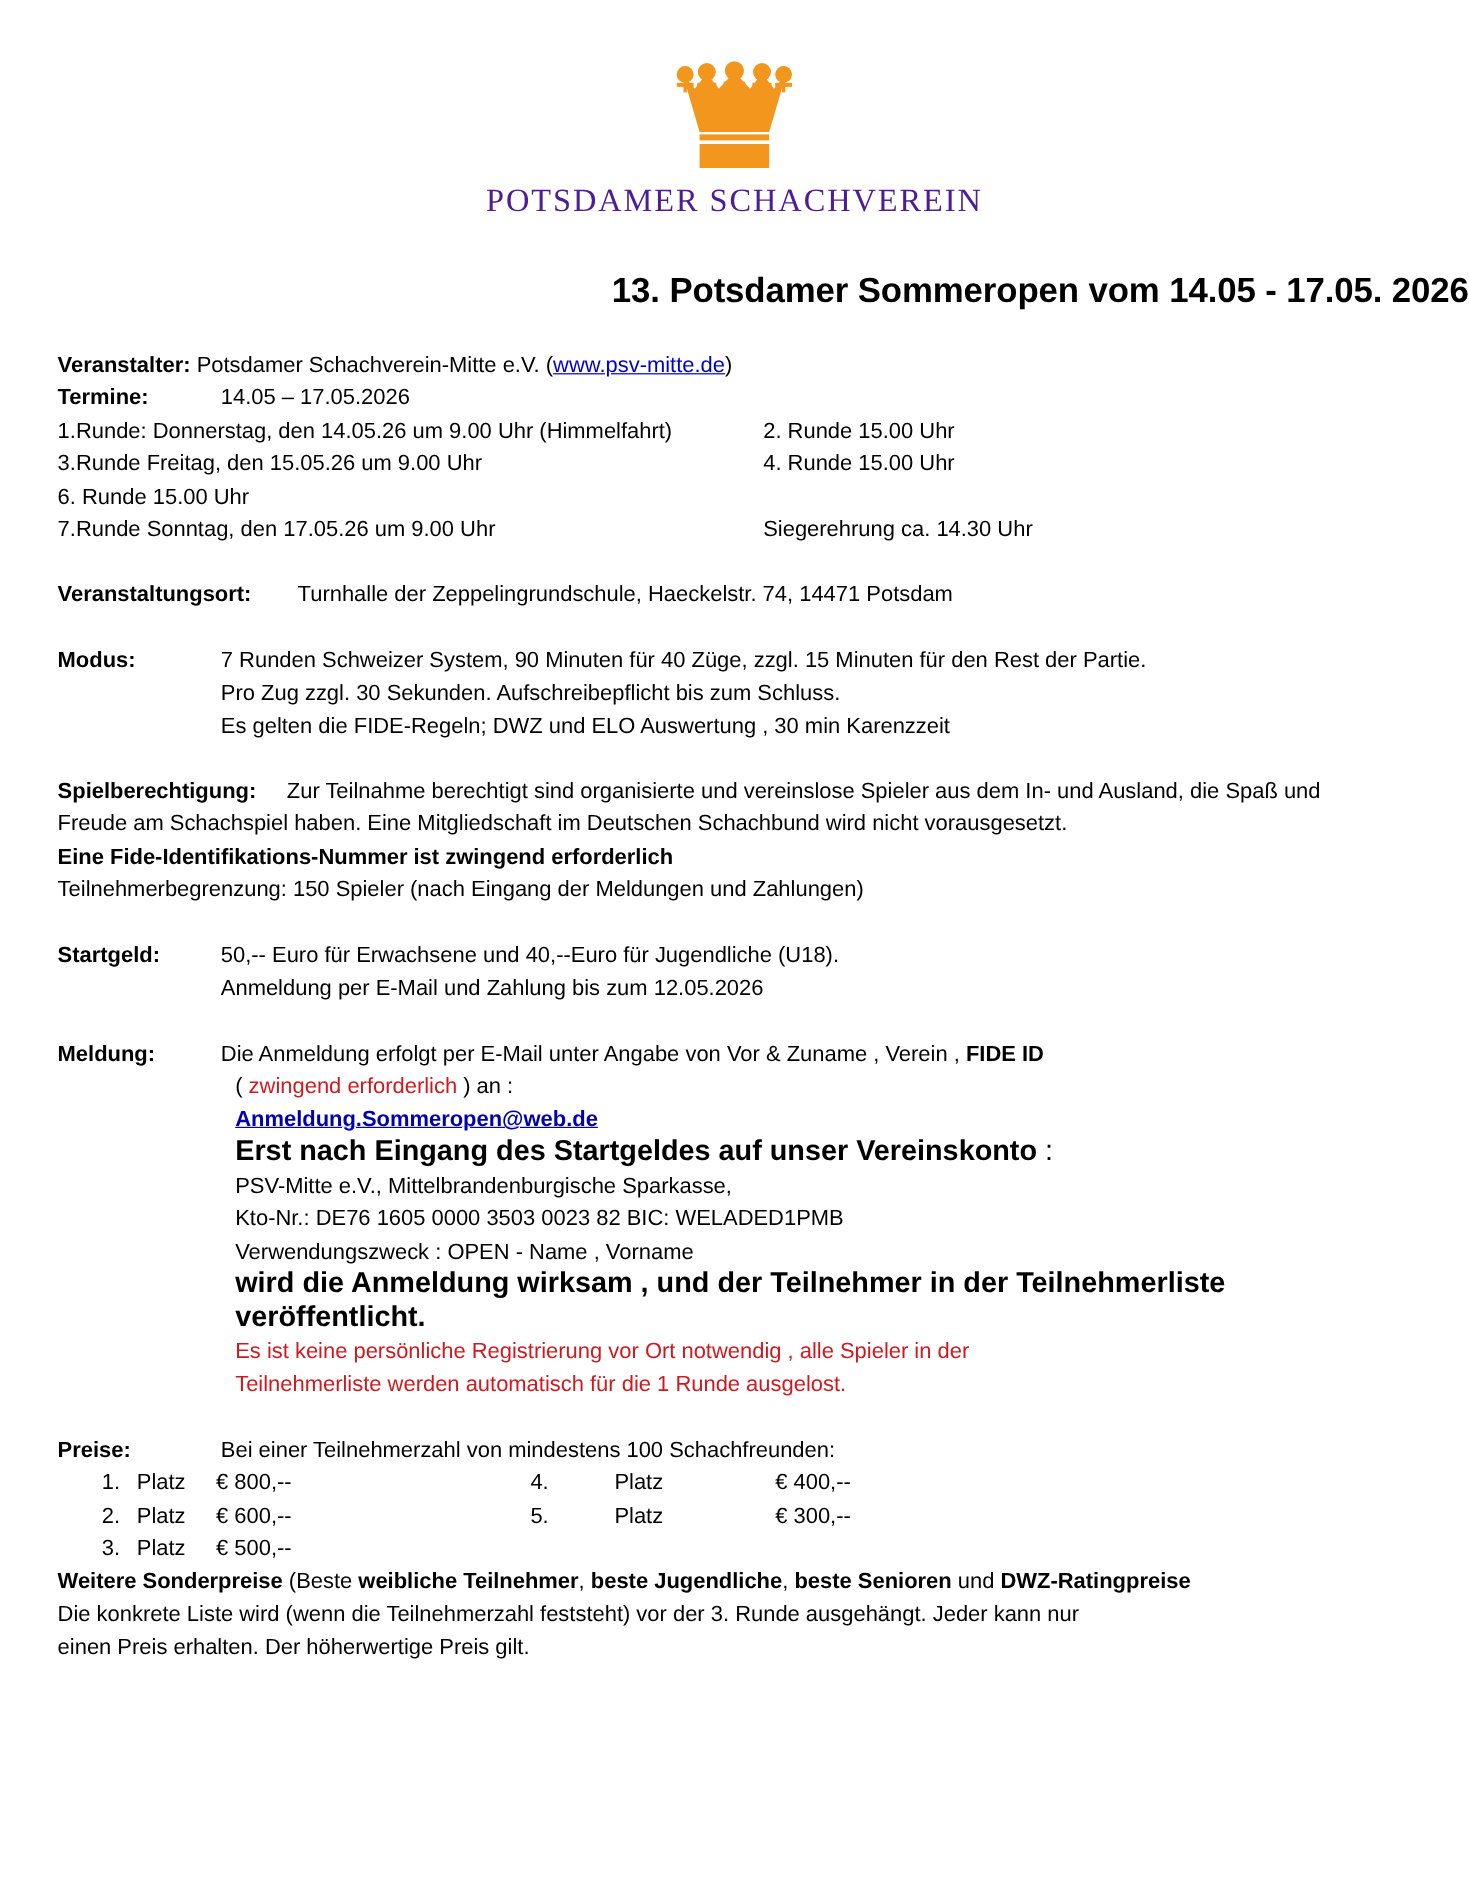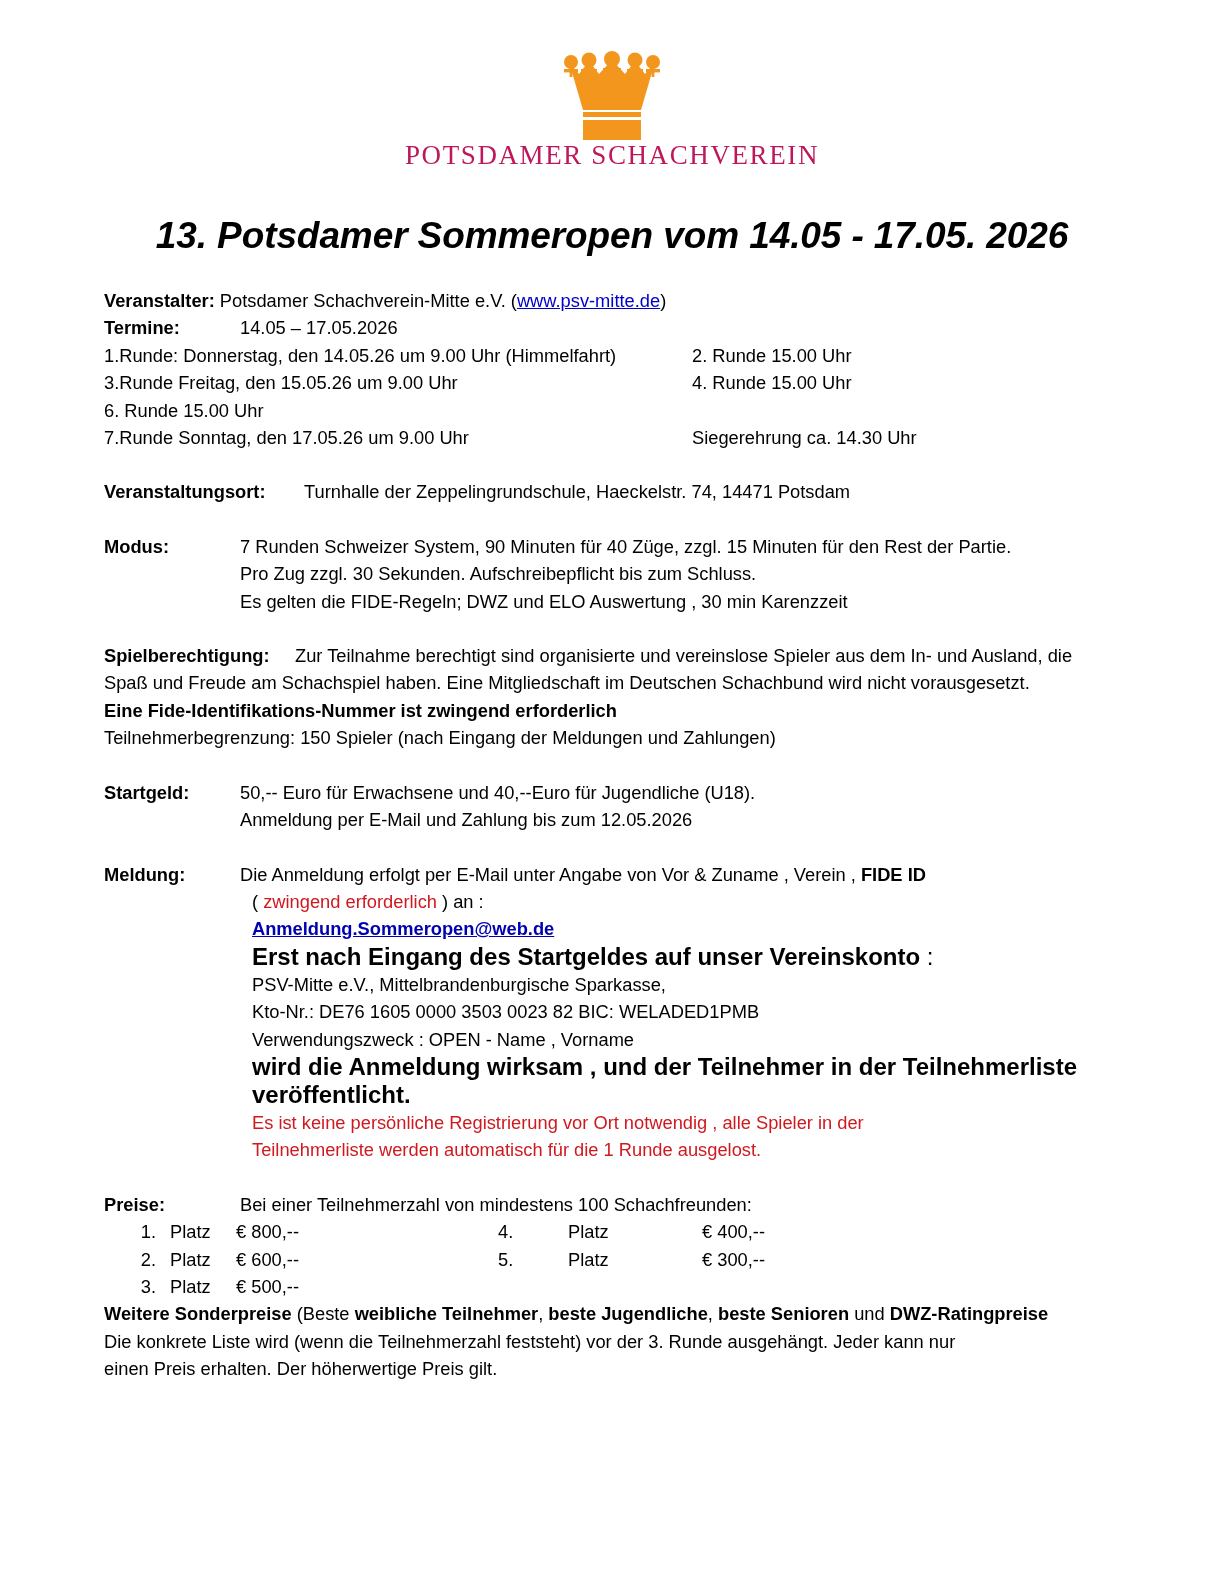--- a/index.html
+++ b/index.html
@@ -33,44 +33,44 @@
   .crown-wrap {
     display: block;
     margin: 0 auto;
     width: 110px;
     height: 92px;
   }
   .club-name {
     font-family: "Liberation Serif", serif;
     font-size: 27px;
     letter-spacing: 1.6px;
-    color: #be185d;
+    color: #4c1d95;
+    margin-top: 12px;
     white-space: nowrap;
   }
   .club-sub {
     font-family: "Liberation Serif", serif;
     font-size: 21px;
     letter-spacing: 0.8px;
     color: #ef9a3a;
     margin-top: 4px;
   }
 
   
   .doc-title {
-    text-align: center;
-    font-size: 37px;
+    text-align: right;
+    font-size: 29px;
     font-weight: bold;
     margin-top: 44px;
     letter-spacing: -0.1px;
-    font-style: italic;
   }
 
   
   .content {
-    padding: 0 104px 0 104px;
+    padding: 0 104px 0 48px;
     margin-top: 30px;
     font-size: 18.3px;
     line-height: 27.4px;
   }
   .row {
     display: flex;
     align-items: baseline;
   }
   .lbl {
     font-weight: bold;

